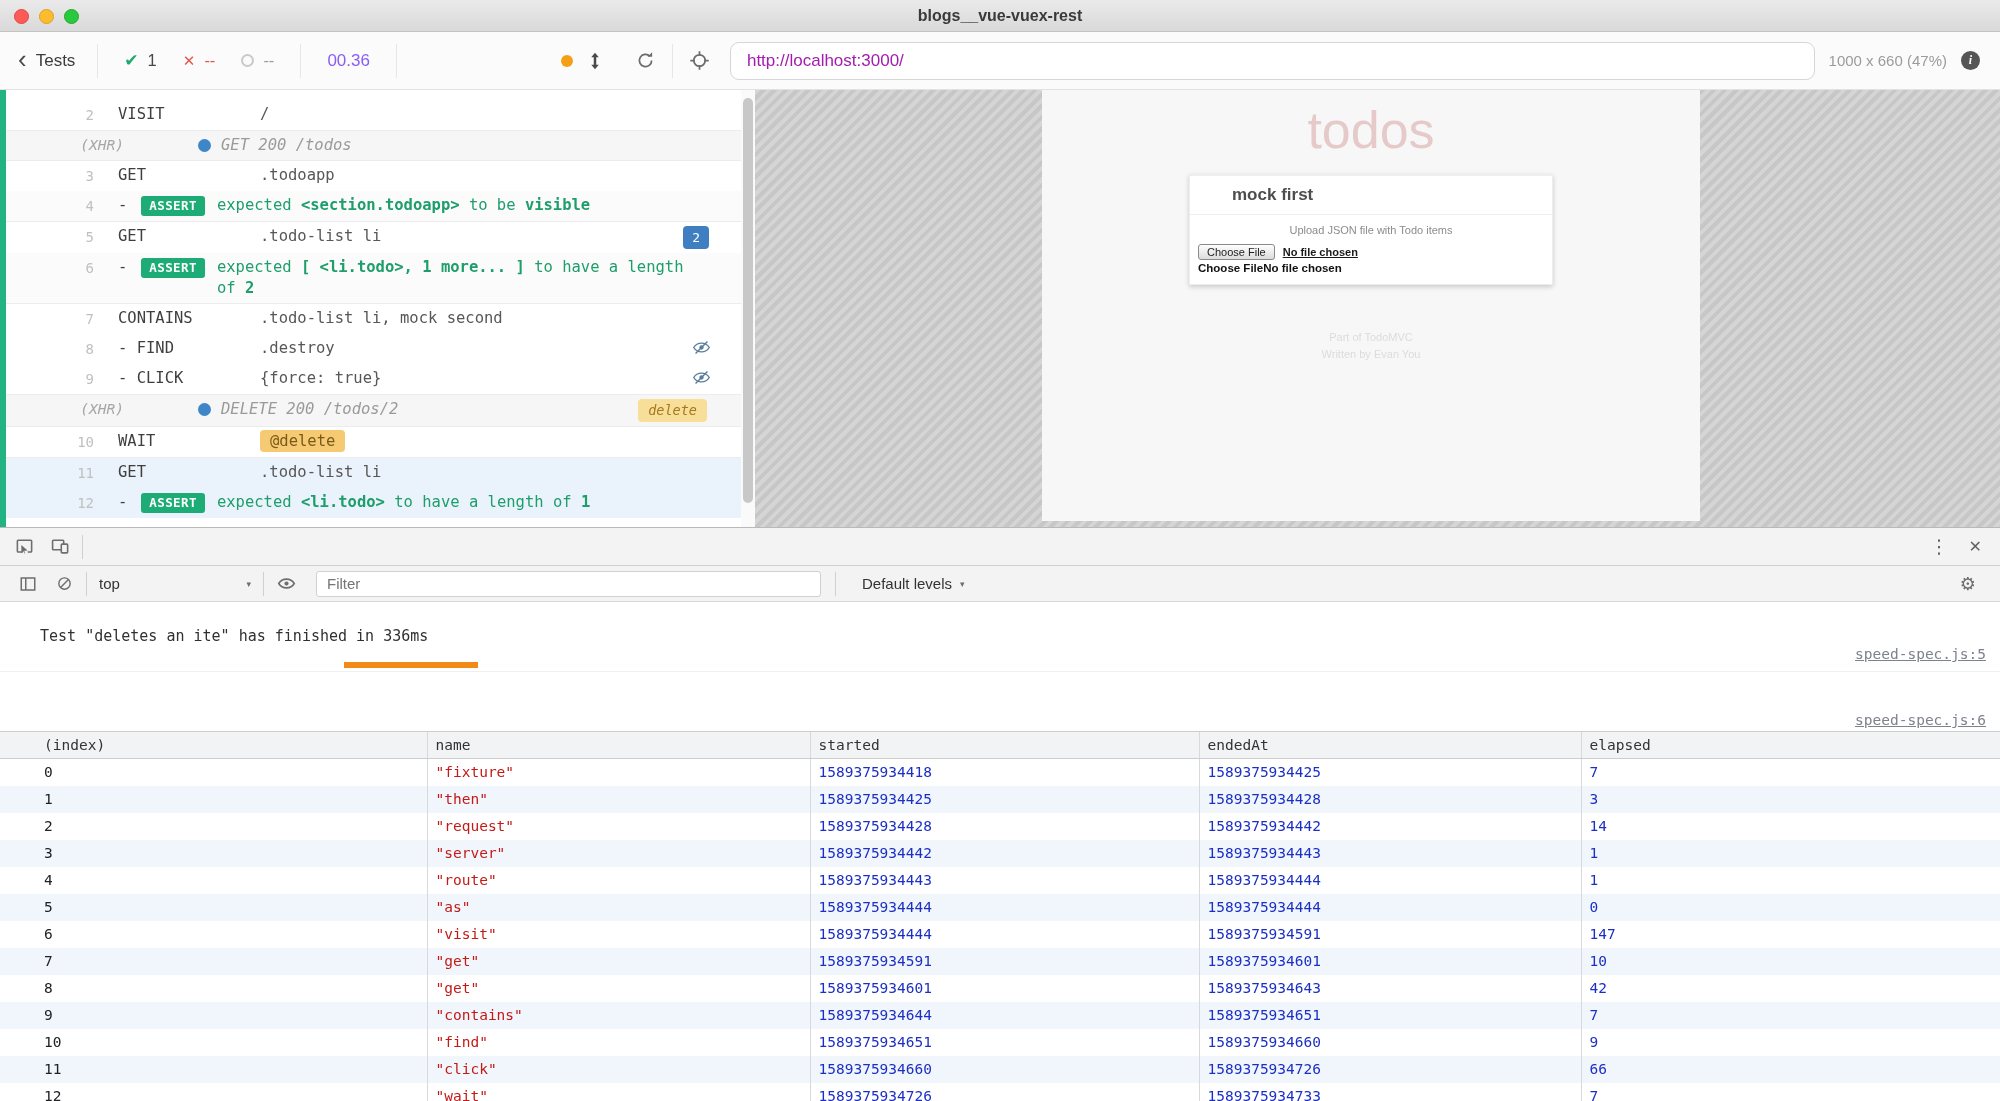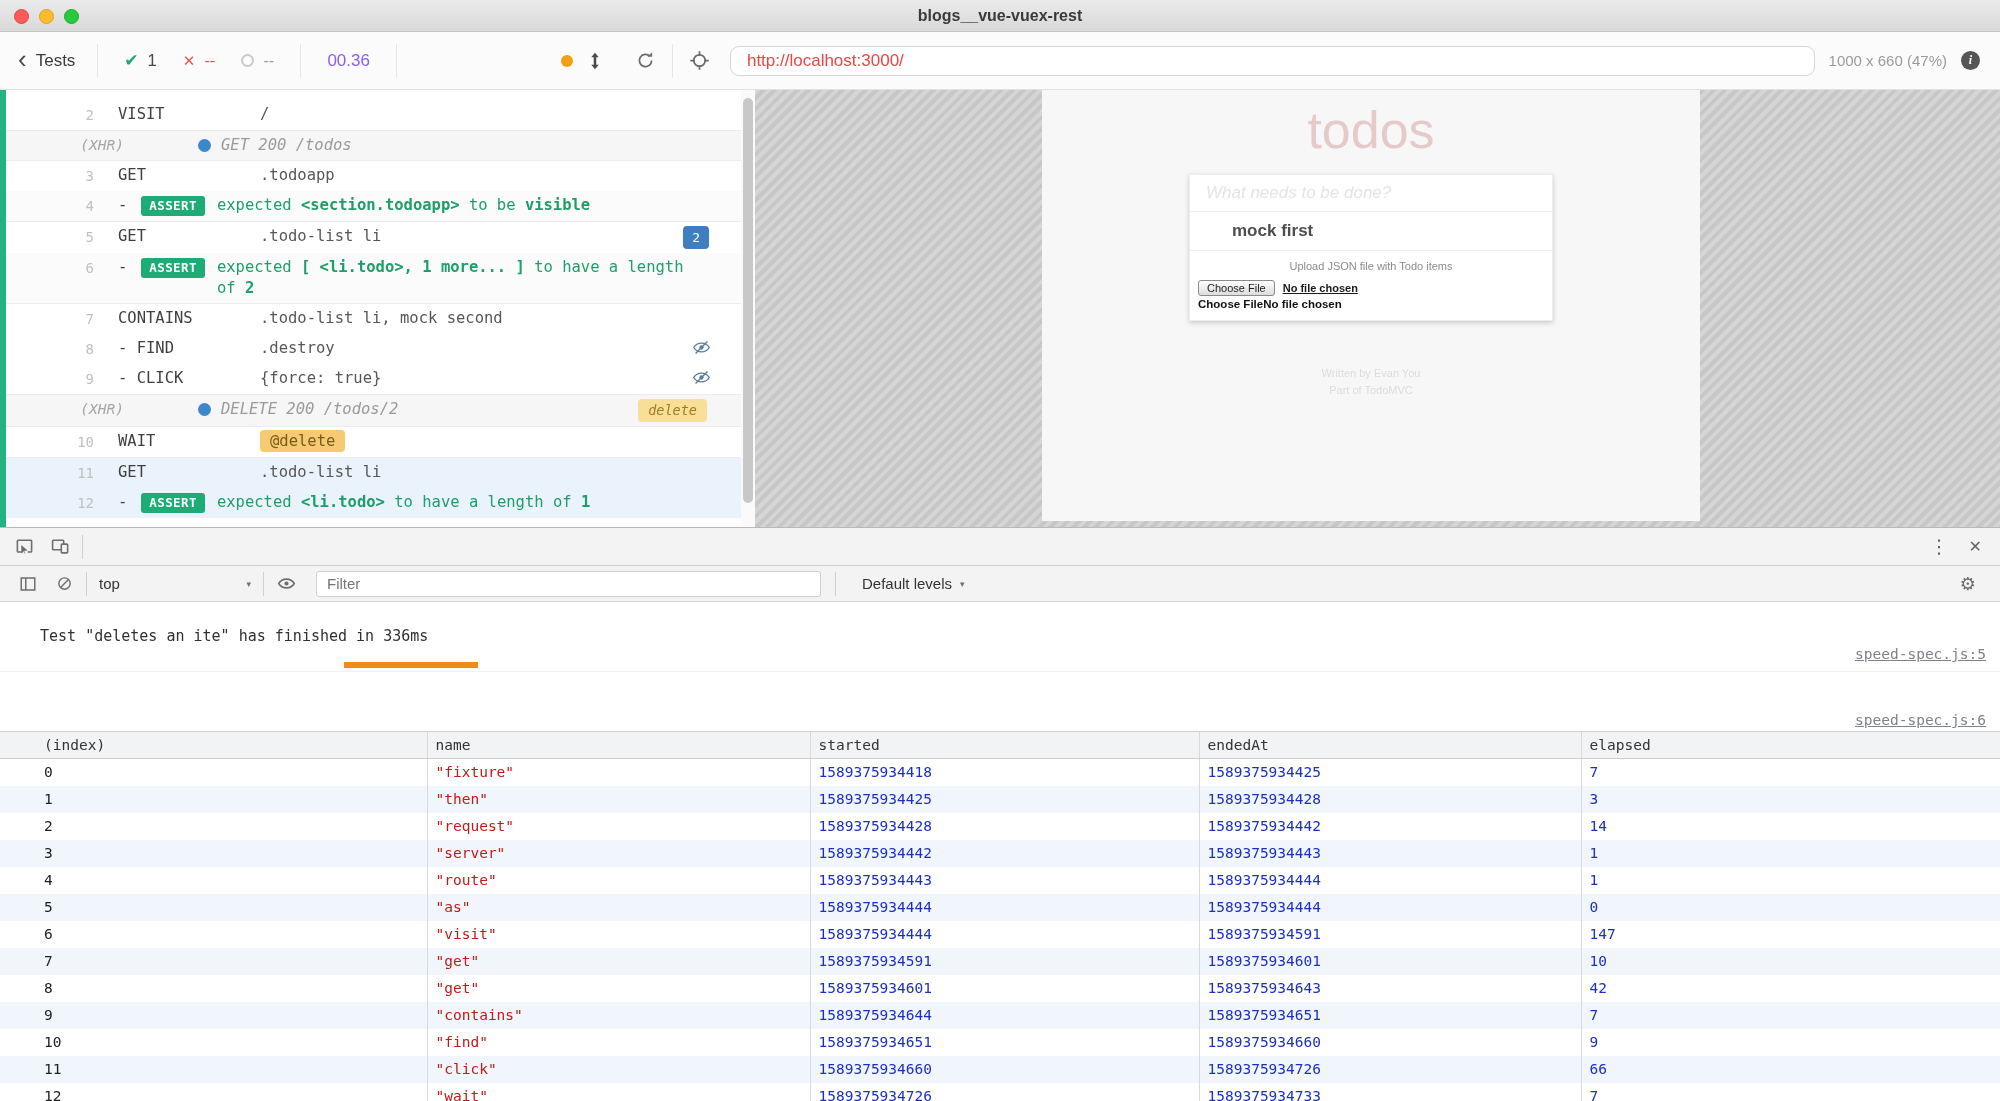--- a/index.html
+++ b/index.html
@@ -27,21 +27,21 @@
   .cnt-pass{color:#474747;}
   .ic-fail{color:var(--fail-red);font-size:15px;}
   .cnt-fail{color:var(--fail-red);}
   .ic-pend{width:13px;height:13px;border-radius:50%;border:2px solid #c9c9c9;display:inline-block;}
   .cnt-pend{color:#9f9f9f;}
   .timer{padding:0 26px;font-size:17px;color:#8b5cf6;}
   .tspacer{width:150px;}
   .scroll-ind{display:flex;align-items:center;gap:12px;padding:0 14px;cursor:pointer;}
   .orange-dot{width:12px;height:12px;border-radius:50%;background:#f59f17;display:inline-block;}
   .iconbtn{display:flex;align-items:center;justify-content:center;padding:0 16px;height:100%;cursor:pointer;}
-  .url-bar{flex:1;height:30px;border:1px solid #d6d6d6;border-radius:9px;font-size:17px;color:#ef4444;padding:0 16px;margin:0 14px 0 4px;background:#fff;outline:none;font-family:"Liberation Sans",sans-serif;}
+  .url-bar{flex:1;height:38px;border:1px solid #d6d6d6;border-radius:9px;font-size:17px;color:#a21caf;padding:0 16px;margin:0 14px 0 4px;background:#fff;outline:none;font-family:"Liberation Sans",sans-serif;}
   .viewport{font-size:15px;color:#9b9b9b;white-space:nowrap;}
   .info-ic{width:19px;height:19px;border-radius:50%;background:#555;color:#fff;font-size:12px;font-weight:bold;font-style:italic;font-family:"Liberation Serif",serif;display:flex;align-items:center;justify-content:center;margin:0 20px 0 14px;cursor:pointer;}
 
   
   .main{height:437px;display:flex;}
   .reporter{width:755px;flex:0 0 755px;position:relative;background:#fff;font-family:"DejaVu Sans Mono",monospace;overflow:hidden;}
   .green-strip{position:absolute;left:0;top:0;bottom:0;width:6px;background:var(--cypress-green);}
   .command-log{position:absolute;left:6px;right:14px;top:0;bottom:0;padding-top:10px;overflow:hidden;}
   .rep-scrollbar{position:absolute;top:0;bottom:0;right:0;width:14px;background:#fafafa;}
   .rep-thumb{position:absolute;top:8px;bottom:24px;left:2px;width:10px;border-radius:5px;background:#c8c8c8;}
@@ -270,32 +270,31 @@
           </div>
         </div>
       <div class="rep-scrollbar">
         <div class="rep-thumb"></div>
       </div>
     </div>
     <div class="preview">
       <div class="aut">
         <div class="todos-title">todos</div>
         <div class="todo-card">
-          <div class="new-todo">What needs to be done?</div>
           <div class="todo-item">mock first</div>
           <div class="upload-hint">Upload JSON file with Todo items</div>
           <div class="file-row">
             <span class="file-btn">Choose File</span>
             <span class="file-status">No file chosen</span>
           </div>
           <div class="file-line">Choose FileNo file chosen</div>
         </div>
         <div class="aut-footer">
+          <div>Part of TodoMVC</div>
           <div>Written by Evan You</div>
-          <div>Part of TodoMVC</div>
         </div>
       </div>
     </div>
   </div>
 
   <div class="devtools">
     <div class="dt-tabbar">
       <div class="dt-iconbtn">
         <svg viewBox="0 0 24 24" width="19" height="19">
             <path d="M10 19H4a1 1 0 0 1-1-1V5a1 1 0 0 1 1-1h16a1 1 0 0 1 1 1v13a1 1 0 0 1-1 1h-4" fill="none" stroke="#6e6e6e" stroke-width="2"></path>

